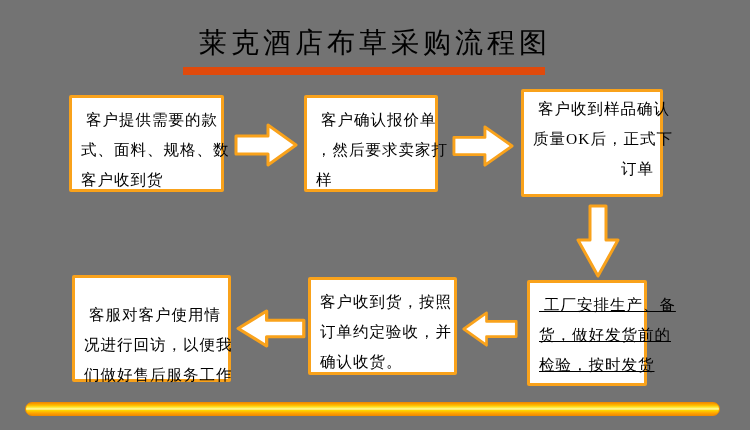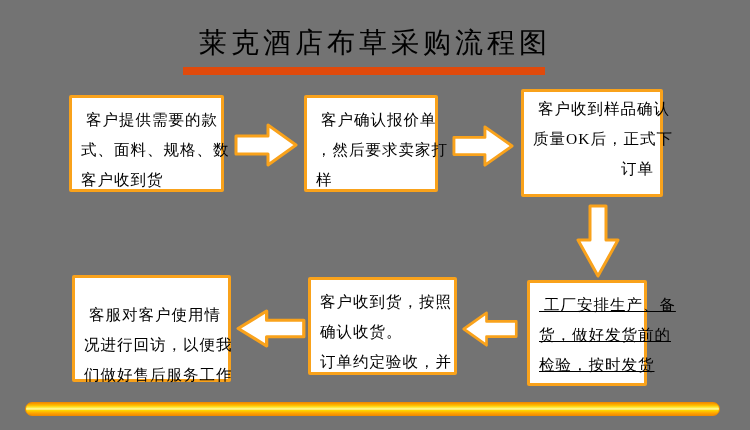--- a/index.html
+++ b/index.html
@@ -112,22 +112,22 @@
   </div>
 
   <div class="arrow" style="left:462px; top:310px; width:56px; height:38px;">
     <svg viewBox="0 0 64 40" preserveAspectRatio="none">
       <polygon points="62,12 28,12 28,3 2,20 28,37 28,28 62,28"></polygon>
     </svg>
   </div>
 
   <div class="flow-box" style="left:308px; top:277px; width:149px; height:98px;">
     <div class="line">客户收到货，按照</div>
+    <div class="line">订单约定验收，并</div>
     <div class="line">确认收货。</div>
-    <div class="line">订单约定验收，并</div>
   </div>
 
   <div class="arrow" style="left:236px; top:308px; width:70px; height:41px;">
     <svg viewBox="0 0 64 40" preserveAspectRatio="none">
       <polygon points="62,12 28,12 28,3 2,20 28,37 28,28 62,28"></polygon>
     </svg>
   </div>
 
   <div class="flow-box" style="left:72px; top:275px; width:159px; height:107px; padding-top:22px;">
     <div class="line"> 客服对客户使用情</div>

